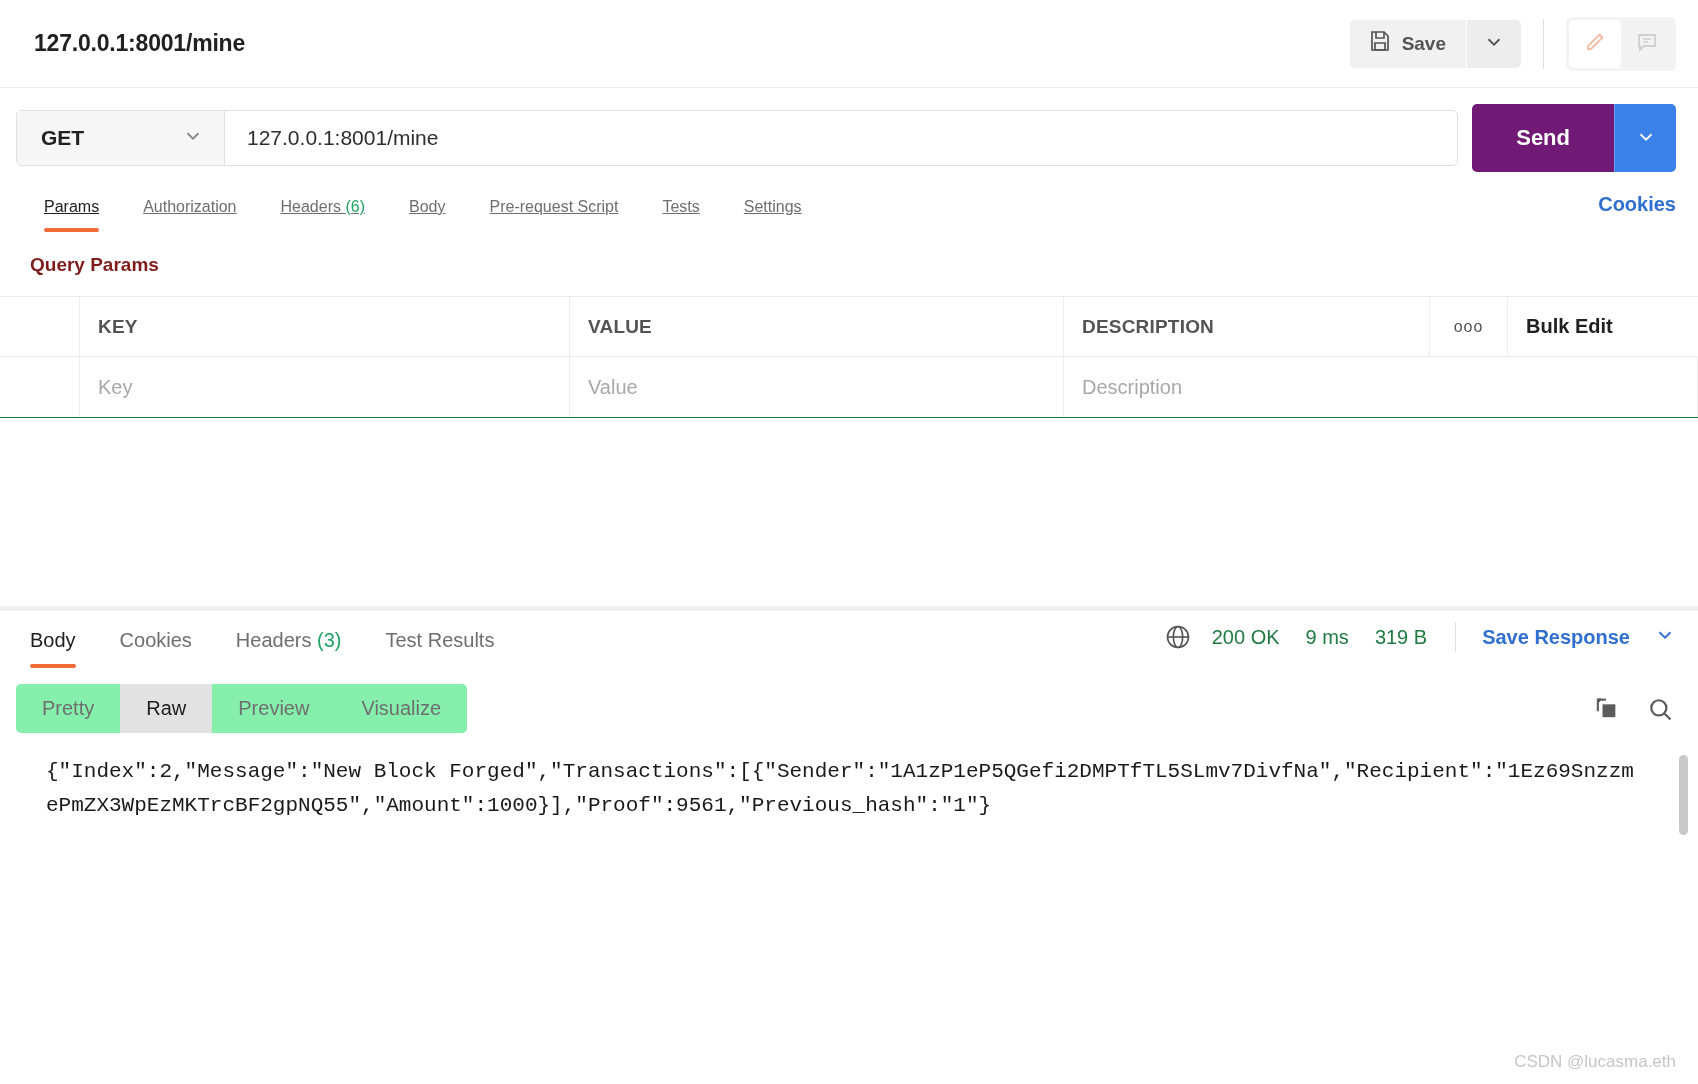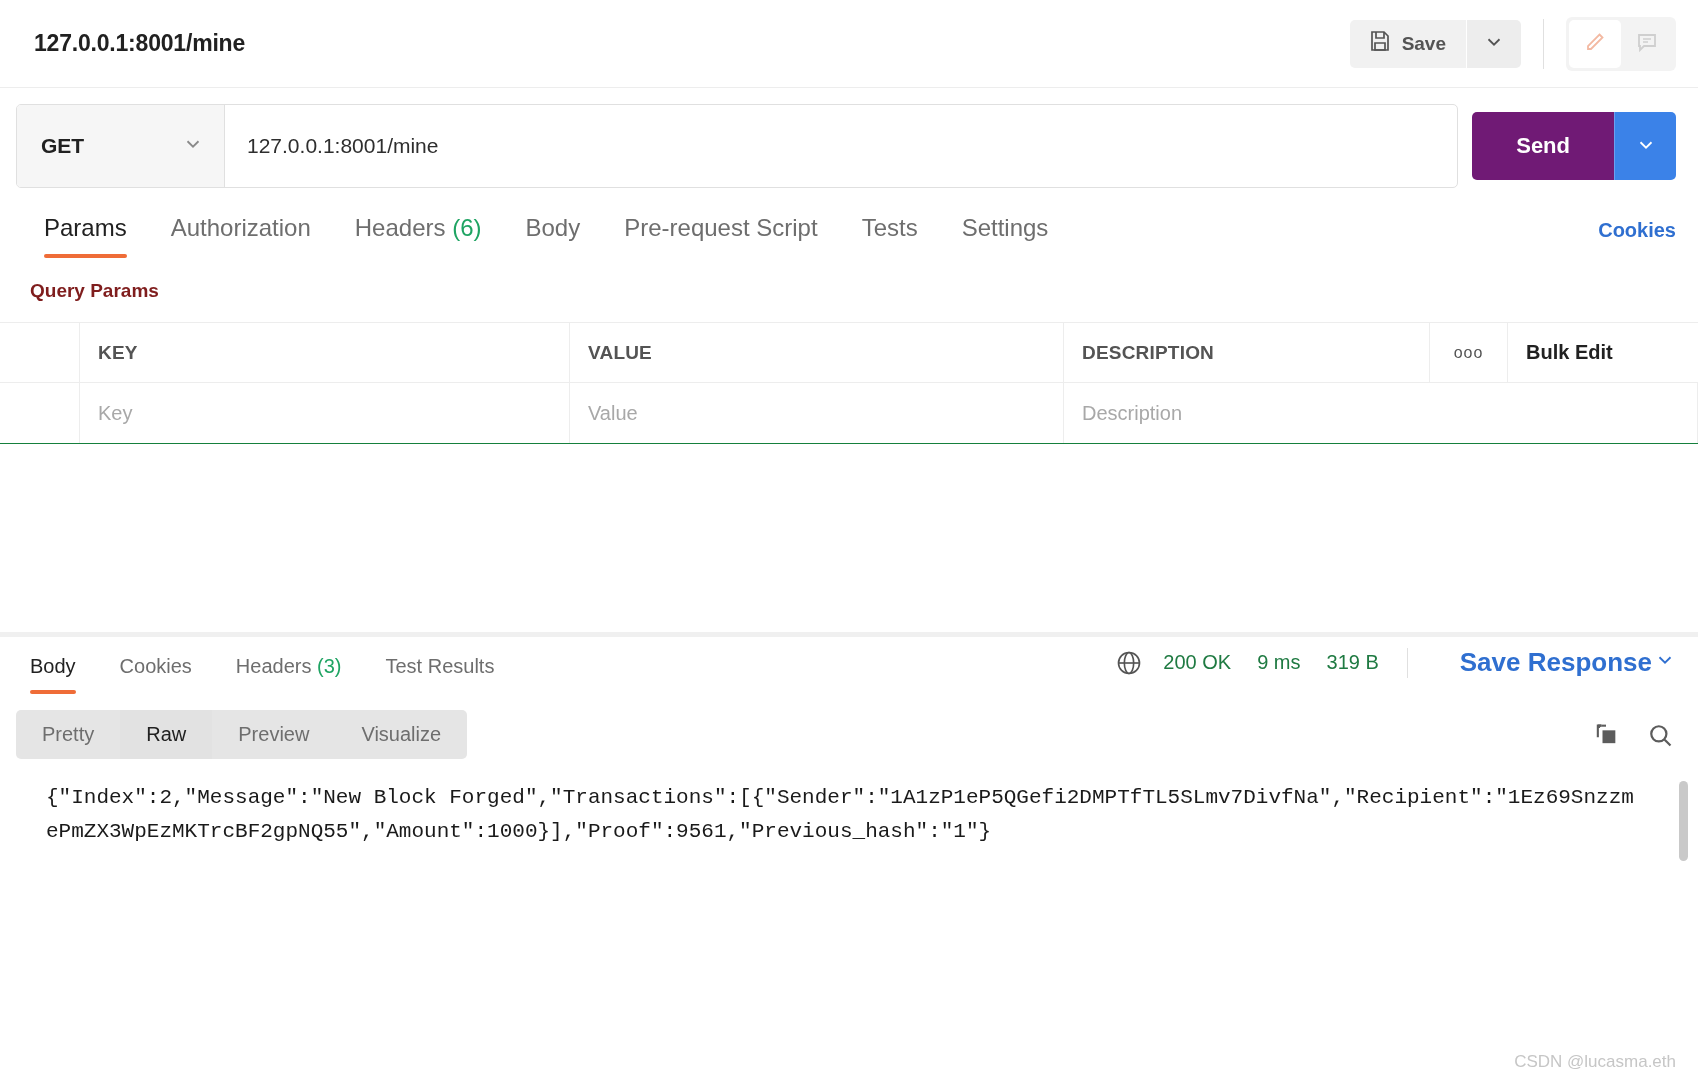--- a/index.html
+++ b/index.html
@@ -92,21 +92,21 @@
   .url-row {
     display: flex;
     align-items: center;
     padding: 16px 22px 16px 16px;
     gap: 14px;
   }
   .url-field {
     flex: 1;
     display: flex;
     align-items: stretch;
-    height: 84px;
+    height: 56px;
     border: 1px solid #e0e0e0;
     border-radius: 5px;
     overflow: hidden;
     background: #fff;
   }
   .method-sel {
     width: 208px;
     background: #f6f6f6;
     display: flex;
     align-items: center;
@@ -159,26 +159,27 @@
 
   
   .req-tabs {
     display: flex;
     align-items: flex-end;
     padding: 0 22px 0 22px;
     gap: 0;
     position: relative;
   }
   .tab {
-    font-size: 24px;
+    font-size: 16px;
     color: #6e6e6e;
     padding: 10px 22px 16px 22px;
     cursor: pointer;
     position: relative;
     white-space: nowrap;
+    text-decoration: underline;
   }
   .tab.active { color: #212121; font-weight: 400; }
   .tab.active::after {
     content: "";
     position: absolute;
     left: 22px; right: 22px; bottom: 0;
     height: 4px;
     background: #ef6c37;
     border-radius: 2px;
   }
@@ -278,39 +279,38 @@
   .meta-item {
     font-size: 20px;
     color: #1f7a42;
     margin-right: 26px;
     white-space: nowrap;
   }
   .meta-sep {
     width: 1px; height: 30px; background: #e0e0e0; margin: 0 26px 0 2px;
   }
   .save-resp {
-    font-size: 26px;
+    font-size: 20px;
     font-weight: 700;
     color: #2f6fd0;
     cursor: pointer;
     display: flex;
     align-items: center;
-    gap: 2px;
-    margin-left: 26px;
+    gap: 24px;
   }
 
   
   .fmt-bar {
     display: flex;
     align-items: center;
     padding: 16px 24px 14px 16px;
   }
   .seg {
     display: flex;
-    background: #e5e5e5;
+    background: #86efac;
     border-radius: 5px;
     overflow: hidden;
   }
   .seg-btn {
     border: none;
     background: transparent;
     font-family: inherit;
     font-size: 20px;
     color: #6e6e6e;
     padding: 13px 26px;

